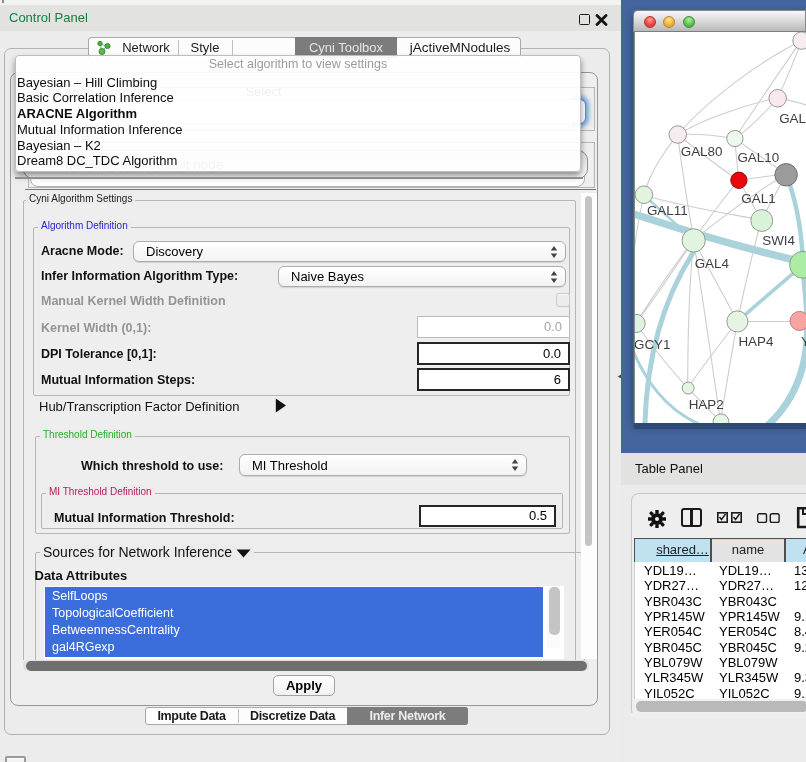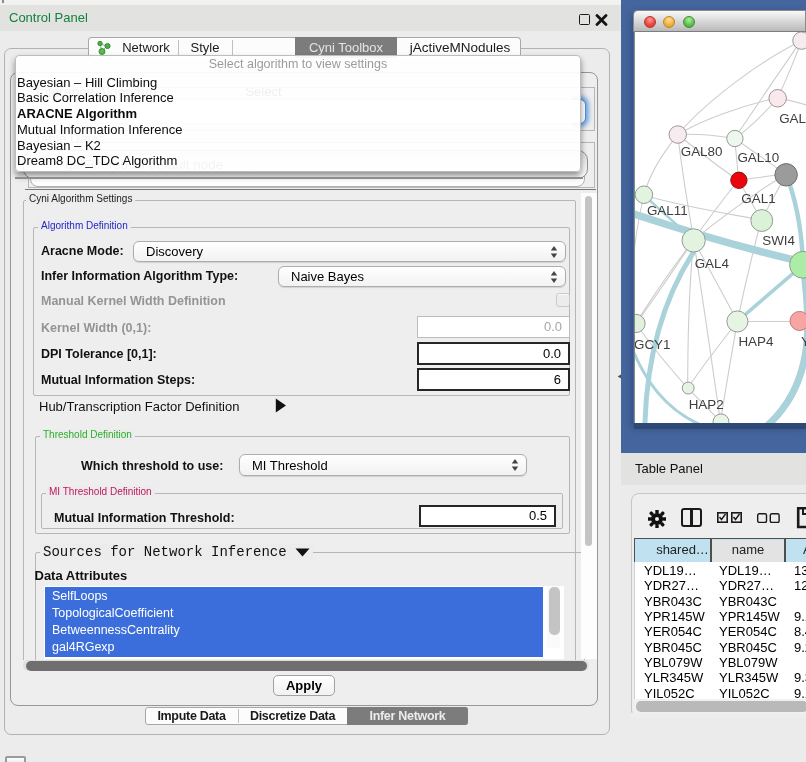--- a/index.html
+++ b/index.html
@@ -112,21 +112,21 @@
             <path d="M4 0 L7.2 4.4 H0.8 Z" fill="#444"></path>
             <path d="M4 12 L7.2 7.6 H0.8 Z" fill="#444"></path>
           </svg>
     </div>
     <div class="gbox" style="left:31px;top:301px;width:522px;height:36px;"></div>
     <div class="gtitle" style="left:36px;top:294px;color:#be185d;">MI Threshold Definition</div>
     <div class="lbl bold" style="left:44px;top:319px;">Mutual Information Threshold:</div>
     <div class="field" style="left:409px;top:313px;width:137px;height:22px;line-height:18px;padding-right:7px;">0.5</div>
 
     <div class="gbox" style="left:25px;top:360px;width:550px;height:120px;"></div>
-    <div class="gtitle" style="left:30px;top:352px;color:#111;font-size:14px;font-family:Liberation Mono, monospace;">Sources for Network Inference <svg style="vertical-align:-1px;" width="15" height="9" viewBox="0 0 15 9">
+    <div class="gtitle" style="left:30px;top:352px;color:#111;font-size:14px;">Sources for Network Inference <svg style="vertical-align:-1px;" width="15" height="9" viewBox="0 0 15 9">
             <path d="M0.5 0.5 H14.5 L7.5 8.5 Z" fill="#111"></path>
           </svg></div>
     <div class="lbl bold" style="left:24.5px;top:375.5px;font-size:13px;">Data Attributes</div>
     <div class="abs" style="left:34px;top:393.5px;width:520px;height:73px;background:#fff;"></div>
     <div class="abs" style="left:35px;top:394.5px;width:498px;height:70px;background:#3c6edb;"></div>
     <div class="abs" style="left:42px;top:396px;font-size:12.5px;color:#fff;line-height:16.9px;">SelfLoops<br>TopologicalCoefficient<br>BetweennessCentrality<br>gal4RGexp</div>
     <div class="abs" style="left:537px;top:394px;width:13px;height:62px;background:#fafafa;"></div>
     <div class="abs" style="left:538.5px;top:395px;width:11px;height:48px;background:#c4c4c4;border-radius:5px;"></div>
   </div>
 </div>
@@ -273,21 +273,21 @@
 </svg>
 <svg class="abs" style="left:796px;top:506px;" width="10" height="23" viewBox="0 0 10 23">
 <path d="M2.2 2.2 H16 V21 H2.2 Z" fill="none" stroke="#1a1a1a" stroke-width="2.6"></path>
 <path d="M7 2.2 L7 8 L13 8" fill="none" stroke="#1a1a1a" stroke-width="2"></path>
 </svg>
 
 <div class="abs" style="left:634px;top:538px;width:172px;height:24px;background:#bfe1f0;border-top:1.5px solid #4f4f4f;border-left:1.5px solid #4f4f4f;"></div>
     <div class="abs" style="left:711px;top:539.5px;width:73px;height:22.5px;background:#e3e3e3;"></div>
 <div class="abs" style="left:710px;top:538px;width:1.5px;height:24px;background:#4f4f4f;"></div>
 <div class="abs" style="left:784px;top:538px;width:1.5px;height:24px;background:#4f4f4f;"></div>
-<div class="abs" style="left:634px;top:538px;width:97px;height:24px;line-height:24px;font-size:13px;color:#222;text-align:center;">shared…</div>
+<div class="abs" style="left:634px;top:538px;width:97px;height:24px;line-height:24px;font-size:13px;color:#222;text-align:center;text-decoration:underline;">shared…</div>
 <div class="abs" style="left:711px;top:538px;width:74px;height:24px;line-height:24px;font-size:13px;color:#222;text-align:center;border-radius:12px;">name</div>
 <div class="abs" style="left:803px;top:538px;width:10px;height:24px;line-height:24px;font-size:13px;color:#222;">A</div>
 <div class="abs" style="left:634px;top:562px;width:172px;height:138px;overflow:hidden;background:#fff;border-left:1px solid #d0d0d0;">
   <div class="abs" style="left:9px;top:1px;font-size:13px;color:#000;line-height:15.35px;">YDL19…<br>YDR27…<br>YBR043C<br>YPR145W<br>YER054C<br>YBR045C<br>YBL079W<br>YLR345W<br>YIL052C</div>
   <div class="abs" style="left:84px;top:1px;font-size:13px;color:#000;line-height:15.35px;">YDL19…<br>YDR27…<br>YBR043C<br>YPR145W<br>YER054C<br>YBR045C<br>YBL079W<br>YLR345W<br>YIL052C</div>
   <div class="abs" style="left:159px;top:1px;font-size:13px;color:#000;line-height:15.35px;">13.<br>12.<br>&nbsp;<br>9.1<br>8.4<br>9.2<br>&nbsp;<br>9.3<br>9.1</div>
 </div>
 
 <div class="abs" style="left:634px;top:699px;width:172px;height:14px;background:#f0f0f0;"></div>
 <div class="abs" style="left:636px;top:700.5px;width:172px;height:11px;background:#b9b9b9;border-radius:5px;"></div>

